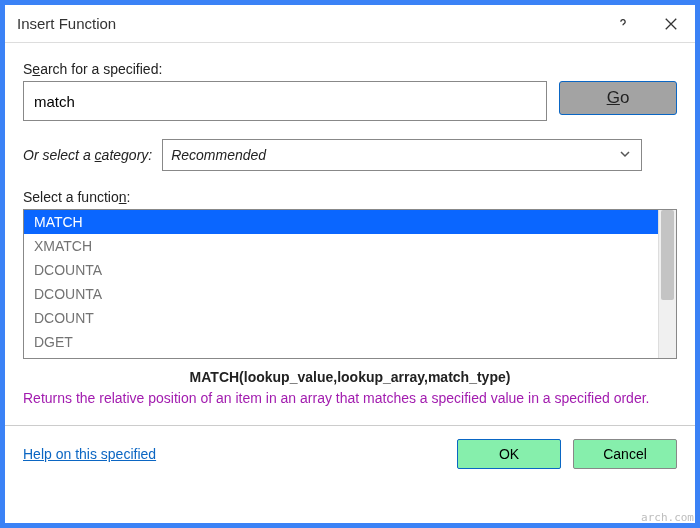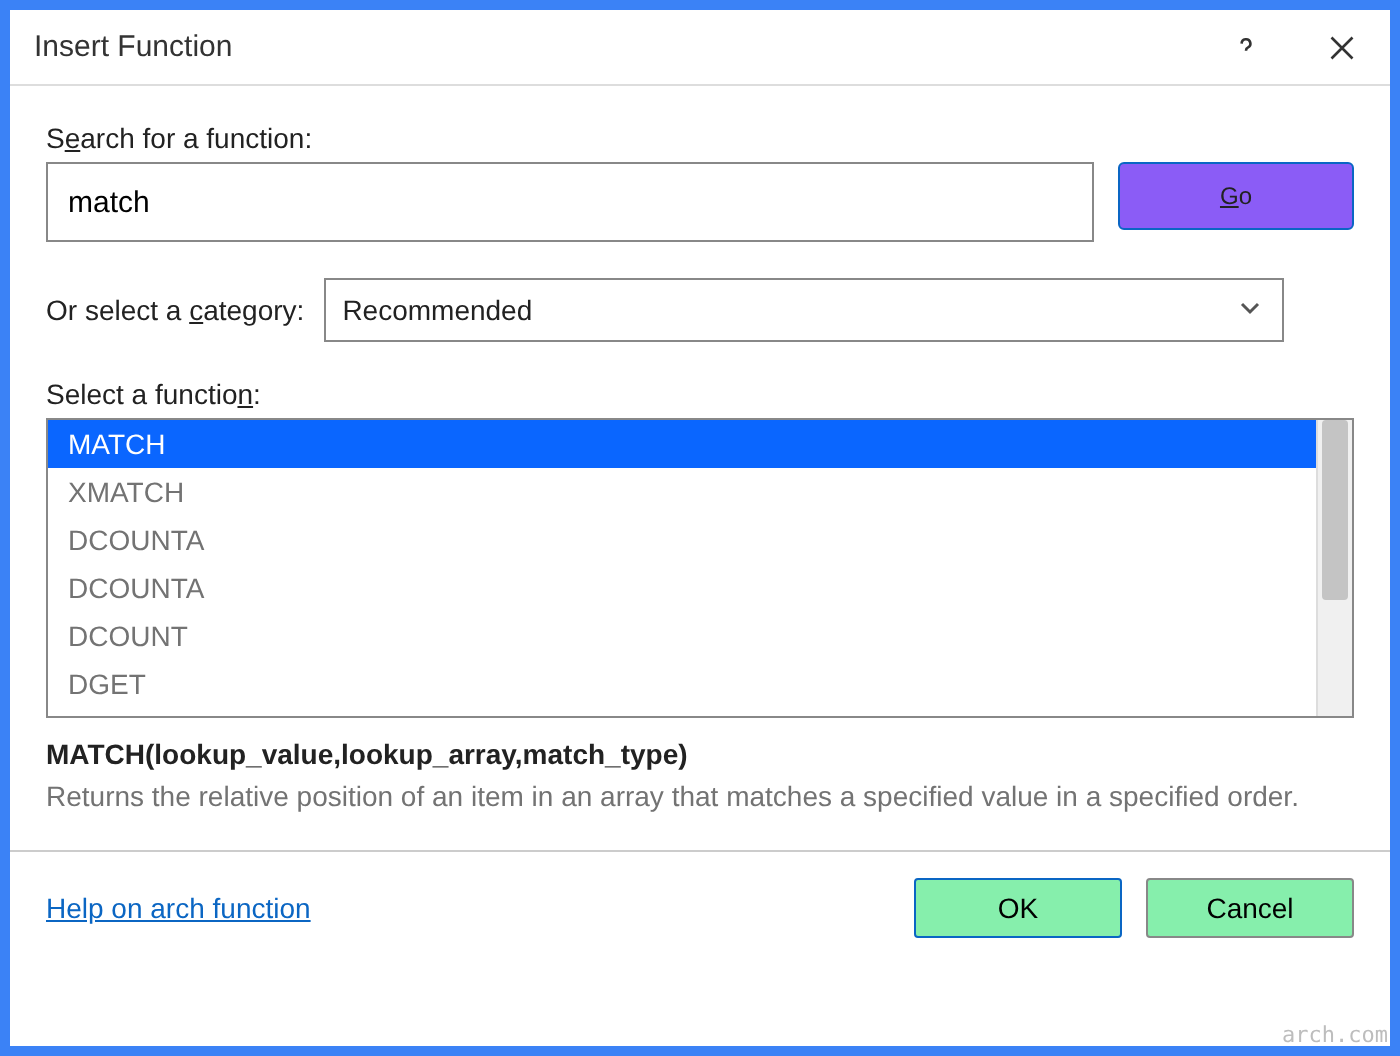--- a/index.html
+++ b/index.html
@@ -7,35 +7,35 @@
   .dialog { width: 700px; height: 528px; border: 5px solid #3b82f6; display: flex; flex-direction: column; }
   .titlebar { background:#fff; height:38px; display:flex; align-items:center; padding: 0 0 0 12px; color:#333; font-size:15px; border-bottom:1px solid #ddd; }
   .titlebar .title { flex:1; }
   .titlebar .tbtn { width:48px; height:38px; display:flex; align-items:center; justify-content:center; color:#333; font-size:16px; }
   .tbtn svg { width:14px; height:14px; stroke:#333; stroke-width:1.5; fill:none; }
   .body { flex:1; padding: 18px 18px 0 18px; display:flex; flex-direction:column; font-size:14px; color:#222; }
   .row-label { margin-bottom:4px; }
   .underline { text-decoration: underline; }
   .search-row { display:flex; gap:12px; margin-bottom:18px; }
   .search-input { flex:1; height:40px; border:1px solid #888; padding:6px 10px; font-size:15px; }
-  .go-btn { width:118px; height:34px; border:1px solid #0a66c4; background:#8b5cf6; color:#222; border-radius:3px; font-size:12px; cursor:pointer; }
-  .cat-row { display:flex; align-items:center; gap:10px; margin-bottom:18px; }
+  .go-btn { width:118px; height:34px; border:1px solid #0a66c4; background:#a3a3a3; color:#222; border-radius:3px; font-size:17px; cursor:pointer; }
+  .cat-row { display:flex; align-items:center; gap:10px; margin-bottom:18px;font-style:italic; }
   .cat-select-wrap { flex:none; width:480px; height:32px; border:1px solid #888; background:#fff; display:flex; align-items:center; padding:12px 8px; position:relative; }
   .cat-select-wrap .caret { position:absolute; right:10px; top:50%; transform:translateY(-50%); pointer-events:none; }
   .caret svg { width:12px; height:12px; stroke:#555; stroke-width:1.5; fill:none; }
   .list-label { margin-bottom:4px; }
   .list-box { height:150px; border:1px solid #888; overflow:hidden; position:relative; display:flex; }
   .list-items { flex:1; overflow:hidden; }
   .list-item { padding:2px 10px; font-size:14px; line-height:20px; color:#737373; white-space:nowrap; }
   .list-item.selected { background:#0a66ff; color:#fff; }
   .scrollbar { width:18px; background:#f0f0f0; position:relative; border-left:1px solid #ddd; }
   .scroll-thumb { position:absolute; top:0; left:2px; right:2px; height:90px; background:#c4c4c4; border-radius:2px; }
   .desc-area { margin-top:10px; }
-  .sig { font-weight:700; font-size:14px; margin-bottom:4px; }
-  .desc { font-size:14px; line-height:1.4; color:#737373; }
+  .sig { font-weight:700; font-size:14px; margin-bottom:4px;text-align:center; }
+  .desc { font-size:14px; line-height:1.4; color:#a21caf; }
   .footer { height:58px; border-top:1px solid #ccc; margin:16px -18px 0 -18px; padding:0 18px; display:flex; align-items:center; }
   .help-link { color:#0b66c3; font-size:14px; text-decoration:underline; cursor:pointer; }
   .footer-spacer { flex:1; }
   .btn { width:104px; height:30px; border:1px solid #888; background:#86efac; font-size:14px; cursor:pointer; margin-left:12px; border-radius:2px; }
   .btn.primary { border:1px solid #0a66c4; }
   .watermark { position:fixed; bottom:4px; right:6px; font-size:11px; color:#bdbdbd; font-family: monospace; pointer-events:none; }
 </style>
 </head>
 <body>
 
@@ -51,21 +51,21 @@
     <div class="tbtn">
       <svg viewBox="0 0 16 16">
           <path d="M2 2 L14 14 M14 2 L2 14"></path>
         </svg>
     </div>
   </div>
 
   <div class="body">
 
     <div class="row-label">
-      <span>S</span><span class="underline">e</span><span>arch for a function:</span>
+      <span>S</span><span class="underline">e</span><span>arch for a specified:</span>
     </div>
 
     <div class="search-row">
       <input class="search-input" type="text" value="match" style="">
       <button class="go-btn">
         <span></span><span class="underline">G</span><span>o</span>
       </button>
     </div>
 
     <div class="cat-row">
@@ -100,21 +100,21 @@
         <div class="scroll-thumb"></div>
       </div>
     </div>
 
     <div class="desc-area">
       <div class="sig">MATCH(lookup_value,lookup_array,match_type)</div>
       <div class="desc">Returns the relative position of an item in an array that matches a specified value in a specified order.</div>
     </div>
 
     <div class="footer">
-      <a class="help-link">Help on arch function</a>
+      <a class="help-link">Help on this specified</a>
       <div class="footer-spacer"></div>
       <button class="btn primary">OK</button>
       <button class="btn">Cancel</button>
     </div>
 
   </div>
 </div>
 
 <div class="watermark">arch.com</div>
 

